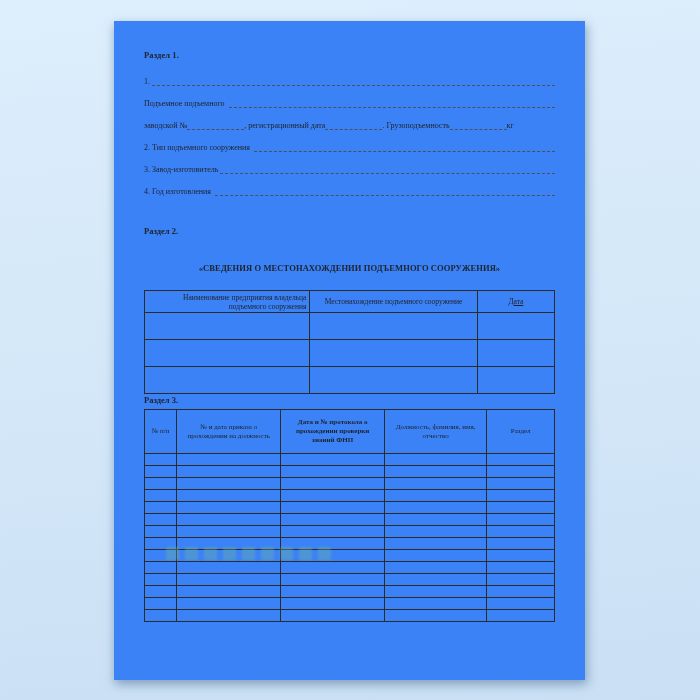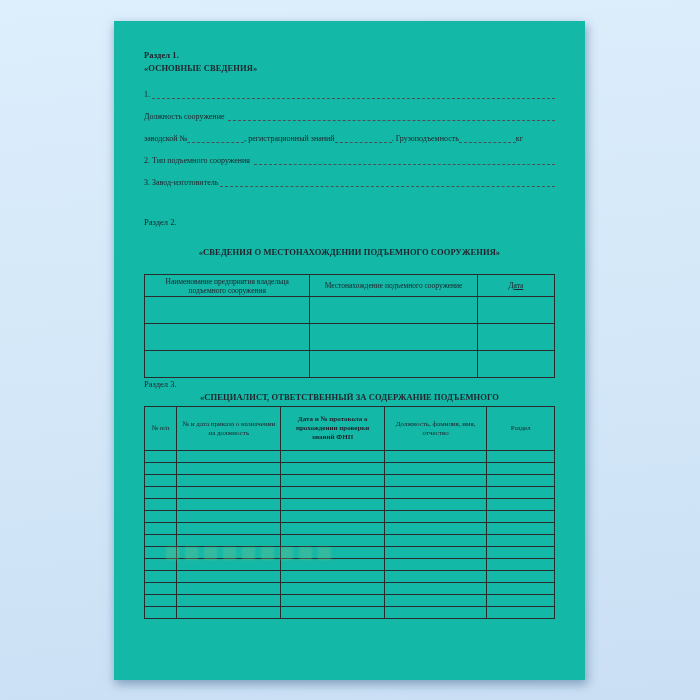--- a/index.html
+++ b/index.html
@@ -3,41 +3,41 @@
 <meta charset="utf-8">
 <style>
   html,body{margin:0;padding:0;}
   body{
     width:700px;height:700px;overflow:hidden;
     background:linear-gradient(175deg,#ddeefc 0%,#d3e7f8 55%,#cadff4 100%);
     font-family:"Liberation Serif","DejaVu Serif",serif;
   }
   .paper{
     position:absolute;left:114px;top:21px;width:471px;height:659px;
-    background:#14b8a6;box-sizing:border-box;padding:0 30px;overflow:hidden;
+    background:#3b82f6;box-sizing:border-box;padding:0 30px;overflow:hidden;
     color:#20242e;
     box-shadow:0 4px 9px rgba(104,138,172,.55),4px 4px 9px rgba(104,138,172,.32);
   }
   .sec-head{margin-top:28px;font-weight:bold;font-size:8.5px;line-height:13px;letter-spacing:.1px;}
   .fline{display:flex;align-items:flex-end;height:22px;font-size:8px;line-height:10px;}
   .fline .lbl{white-space:pre;}
   .fill{flex:1 1 auto;border-bottom:1px dashed #4e5058;margin:0 0 1px 2px;height:0;}
   .fill-s{flex:0 0 57px;border-bottom:1px dashed #4e5058;margin:0 0 1px 0;height:0;}
   .mt3{margin-top:3px;}
-  .sec-label{font-weight:normal;font-size:8.5px;line-height:13px;margin-top:28px;}
+  .sec-label{font-weight:bold;font-size:8.5px;line-height:13px;margin-top:28px;}
   .sec-label.s3{margin-top:0;}
-  .sec-title{font-weight:bold;font-size:8.5px;line-height:13px;text-align:center;margin-top:17px;letter-spacing:.1px;}
+  .sec-title{font-weight:bold;font-size:8.5px;line-height:13px;text-align:center;margin-top:24px;letter-spacing:.1px;}
   .sec-title.s3{margin-top:0;padding:0 24px;}
   table{border-collapse:collapse;width:100%;table-layout:fixed;border:1.5px solid #2b2b2b;}
   th,td{border:1px solid #2b2b2b;padding:1px 3px;font-weight:normal;vertical-align:middle;text-align:center;}
   .t2{margin-top:15px;}
   .t2 thead tr{height:22px;}
   .t2 th{font-size:7.5px;line-height:9px;}
   .t2 tbody tr{height:27px;}
-  .t2 th:nth-child(1){width:40.7%;}
+  .t2 th:nth-child(1){width:40.7%;text-align:right;}
   .t2 th:nth-child(2){width:41.2%;}
   .t2 th:nth-child(3){width:18.1%;text-decoration:underline;}
   .t3{margin-top:2px;}
   .t3 thead tr{height:44px;}
   .t3 th{font-size:7px;line-height:9px;}
   .t3 tbody tr{height:12px;}
   .t3 th:nth-child(1){width:6.8%;}
   .t3 th:nth-child(2){width:25.9%;}
   .t3 th:nth-child(3){width:25.7%;font-weight:bold;}
   .t3 th:nth-child(4){width:25.4%;}
@@ -48,53 +48,56 @@
     filter:blur(1.3px);pointer-events:none;
   }
 </style>
 </head>
 <body>
 
 <div class="paper">
 
   <div class="sec-head">
     <div>Раздел 1.</div>
-    <div>«ОСНОВНЫЕ СВЕДЕНИЯ»</div>
   </div>
 
   <div class="fline mt3">
     <span class="lbl">1.</span>
     <span class="fill"></span>
   </div>
 
   <div class="fline">
-    <span class="lbl">Должность сооружение </span>
+    <span class="lbl">Подъемное подъемного </span>
     <span class="fill"></span>
   </div>
 
   <div class="fline">
     <span class="lbl">заводской №</span>
     <span class="fill-s"></span>
-    <span class="lbl">, регистрационный знаний</span>
+    <span class="lbl">, регистрационный дата</span>
     <span class="fill-s"></span>
     <span class="lbl">. Грузоподъемность</span>
     <span class="fill-s"></span>
     <span class="lbl">кг</span>
   </div>
 
   <div class="fline">
     <span class="lbl">2. Тип подъемного сооружения </span>
     <span class="fill"></span>
   </div>
 
   <div class="fline">
     <span class="lbl">3. Завод-изготовитель</span>
     <span class="fill"></span>
   </div>
 
+  <div class="fline">
+    <span class="lbl">4. Год изготовления </span>
+    <span class="fill"></span>
+  </div>
 
   <div class="sec-label">Раздел 2.</div>
   <div class="sec-title">«СВЕДЕНИЯ О МЕСТОНАХОЖДЕНИИ ПОДЪЕМНОГО СООРУЖЕНИЯ»</div>
 
   <table class="t2">
     <thead>
       <tr>
         <th>Наименование предприятия владельца подъемного сооружения</th>
         <th>Местонахождение подъемного сооружение</th>
         <th>Дата</th>
@@ -114,28 +117,27 @@
         <tr>
           <td></td>
           <td></td>
           <td></td>
         </tr>
       </tbody>
   </table>
 
   <div class="sec-label s3">Раздел 3.</div>
   <div class="sec-title s3">
-    <div>«СПЕЦИАЛИСТ, ОТВЕТСТВЕННЫЙ ЗА СОДЕРЖАНИЕ ПОДЪЕМНОГО</div>
   </div>
 
   <table class="t3">
     <thead>
       <tr>
         <th>№ п/п</th>
-        <th>№ и дата приказа о назначении на должность</th>
+        <th>№ и дата приказа о прохождении на должность</th>
         <th>Дата и № протокола о прохождении проверки знаний ФНП</th>
         <th>Должность, фамилия, имя, отчество</th>
         <th>Раздел</th>
       </tr>
     </thead>
     <tbody>
         <tr>
           <td></td>
           <td></td>
           <td></td>

